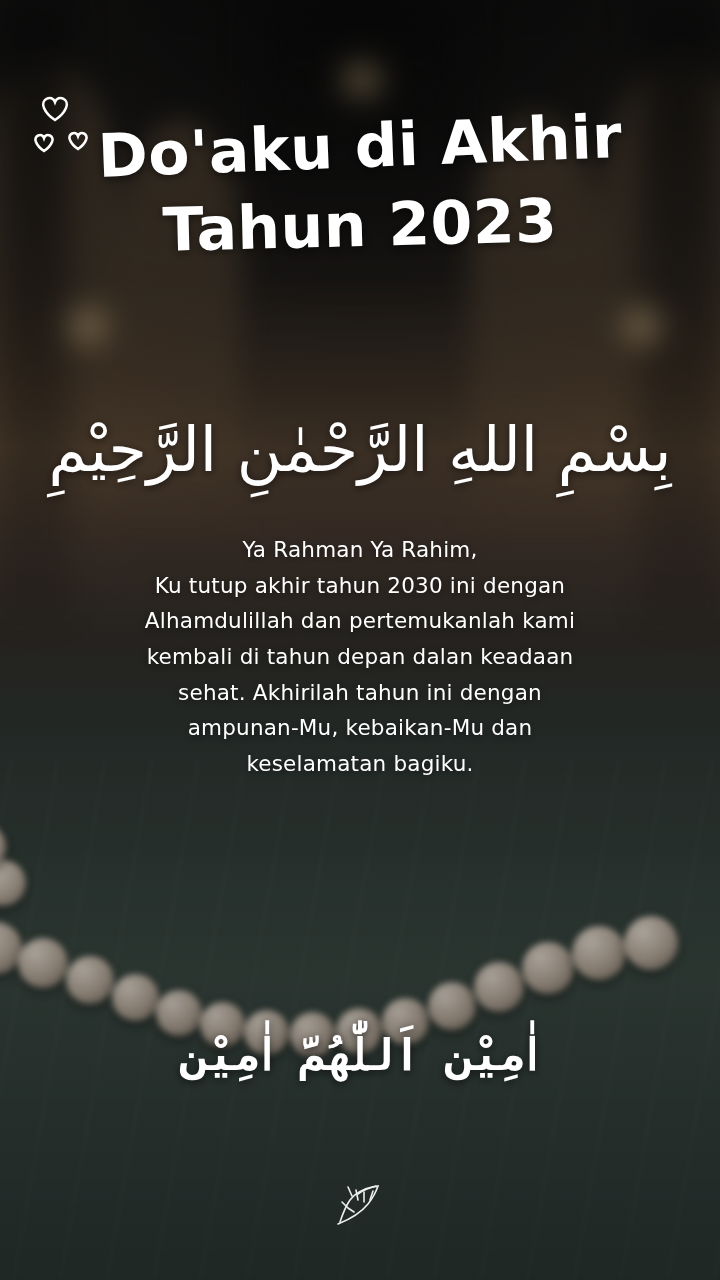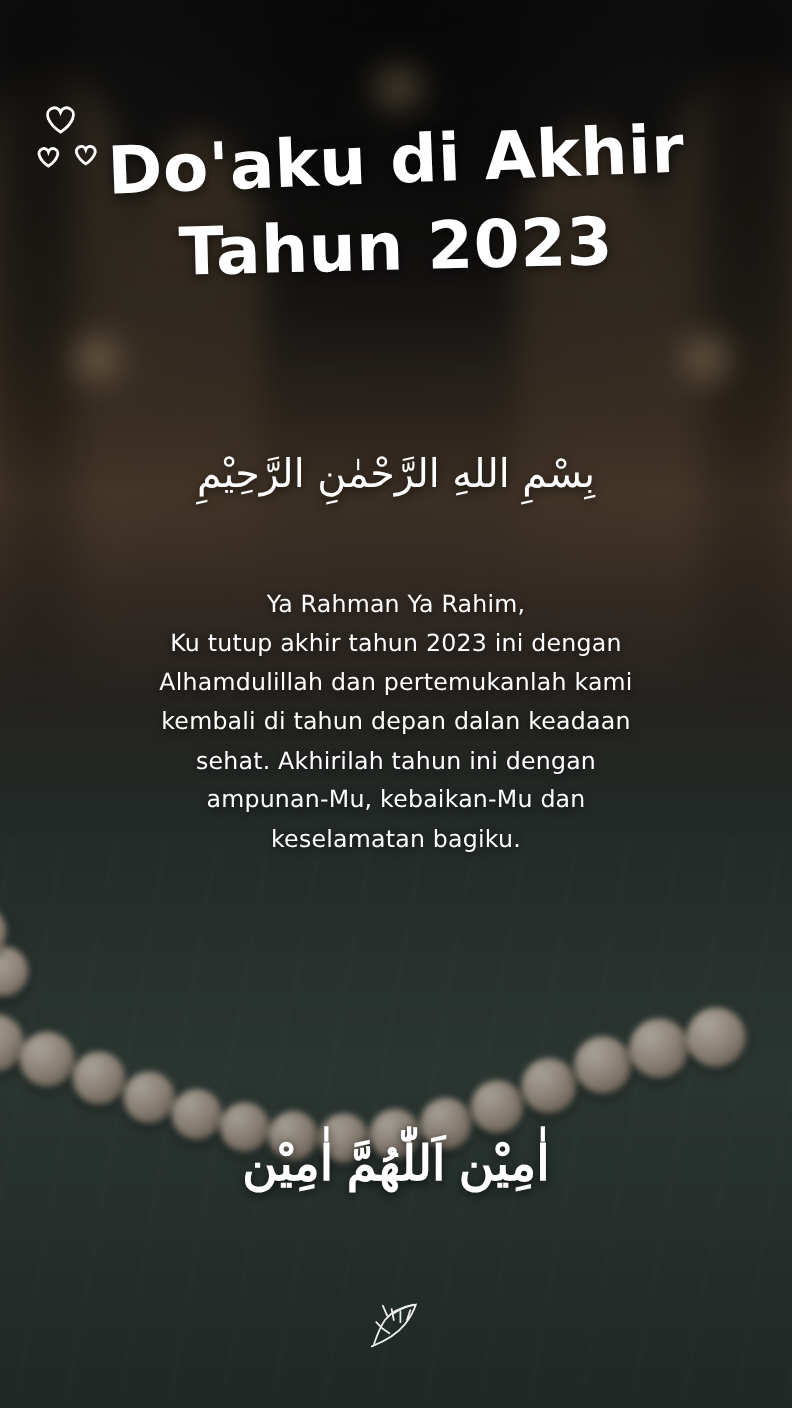--- a/index.html
+++ b/index.html
@@ -143,21 +143,21 @@
     line-height: 1.1;
     margin-top: 16px;
     transform: rotate(-1.4deg);
   }
 
   .basmalah {
     position: absolute;
     left: 0; right: 0;
     top: 408px;
     font-family: "DejaVu Sans", sans-serif;
-    font-size: 36px;
+    font-size: 62px;
     line-height: 1.35;
     direction: rtl;
     text-shadow: 0 2px 9px rgba(0,0,0,0.6);
   }
 
   .para {
     position: absolute;
     left: 48px;
     right: 48px;
     font-family: "DejaVu Sans", sans-serif;
@@ -168,21 +168,21 @@
     text-shadow: 0 2px 8px rgba(0,0,0,0.6);
     white-space: pre-line;
   }
   .para-1 { top: 532px; }
   .para-2 { top: 758px; }
 
   .ameen {
     position: absolute;
     left: 0; right: 0;
     top: 1028px;
-    font-family: Liberation Sans, sans-serif;
+    font-family: Liberation Mono, monospace;
     font-size: 44px;
     line-height: 1.4;
     direction: rtl;
     font-weight: bold;
     text-shadow: 0 2px 9px rgba(0,0,0,0.6);
   }
 
   .leaf {
     position: absolute;
     left: 50%;
@@ -248,21 +248,21 @@
     </div>
 
     <div class="title">
       <div class="title-line1">Do'aku di Akhir</div>
       <div class="title-line2">Tahun 2023</div>
     </div>
 
     <div class="basmalah">بِسْمِ اللهِ الرَّحْمٰنِ الرَّحِيْمِ</div>
 
     <div class="para para-1">Ya Rahman Ya Rahim,
-Ku tutup akhir tahun 2023 ini dengan
+Ku tutup akhir tahun 2030 ini dengan
 Alhamdulillah dan pertemukanlah kami
 kembali di tahun depan dalan keadaan
 sehat. Akhirilah tahun ini dengan
 ampunan-Mu, kebaikan-Mu dan
 keselamatan bagiku.</div>
 
 
     <div class="ameen">اٰمِيْن اَللّٰهُمَّ اٰمِيْن</div>
 
     <div class="leaf">

